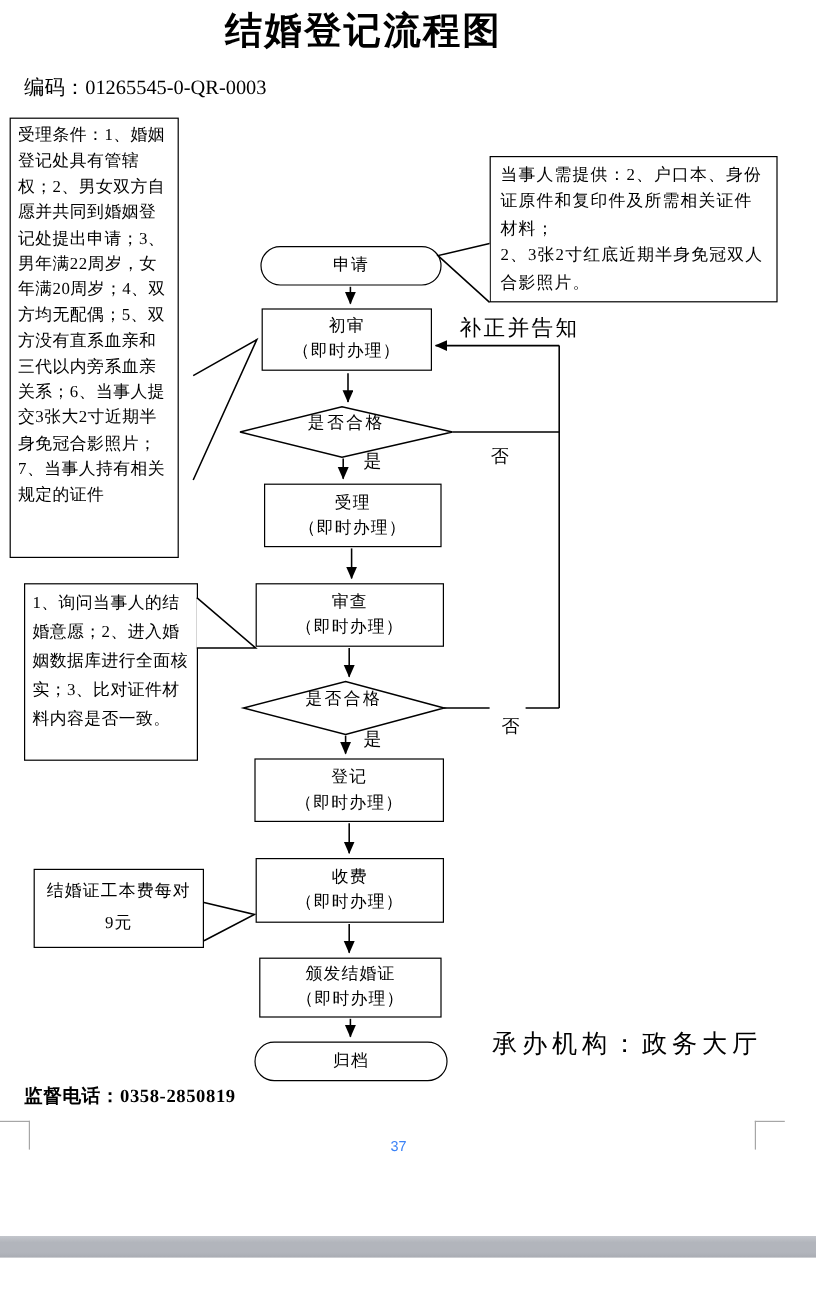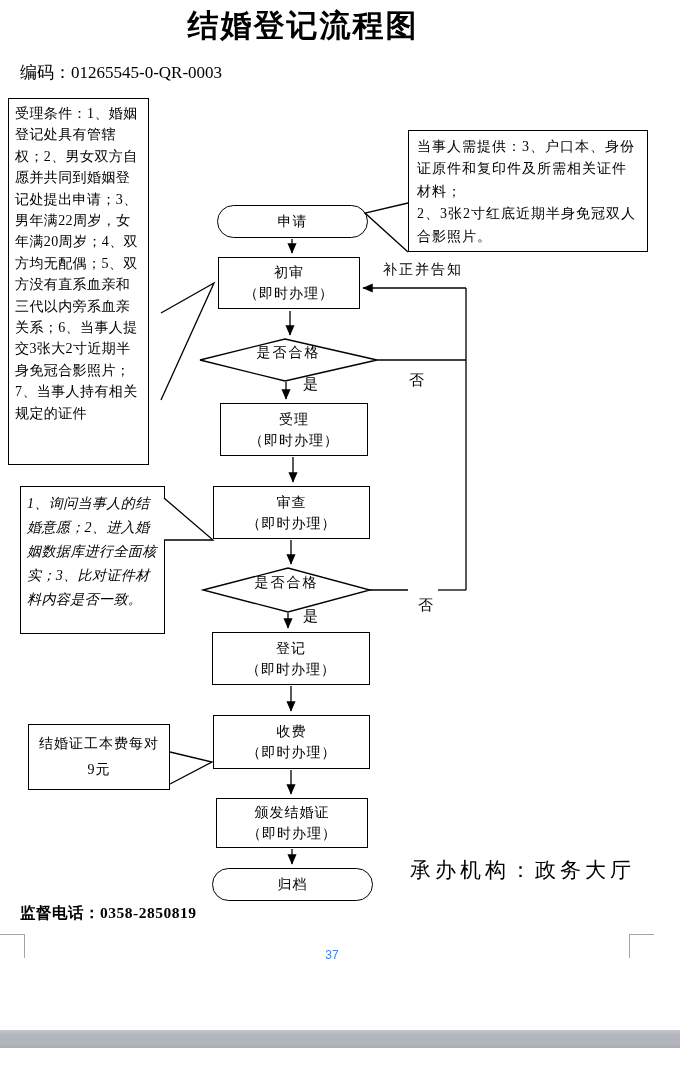--- a/index.html
+++ b/index.html
@@ -13,21 +13,21 @@
     left:0; top:5px; width:606px; text-align:center;
     font-size:31px; font-weight:bold; letter-spacing:2px;
   }
   .code { left:20px; top:61px; font-size:17px; }
   .callout-box {
     position:absolute; border:1.6px solid #000; background:#fff;
     font-size:14px; z-index:1; box-sizing:border-box;
   }
   .box-conditions { left:8px; top:98px;  width:141px; height:367px; padding:4px 6px; line-height:21.4px; letter-spacing:0.4px; }
   .box-materials  { left:408px; top:130px; width:240px; height:122px; padding:5px 8px; line-height:22.4px; letter-spacing:1px; }
-  .box-review     { left:20px; top:486px; width:145px; height:148px; padding:5px 6px; line-height:24px;   letter-spacing:0.4px;font-style:italic; }
+  .box-review     { left:20px; top:486px; width:145px; height:148px; padding:5px 6px; line-height:24px;   letter-spacing:0.4px; }
   .box-fee        { left:28px; top:724px; width:142px; height:66px;  padding:6px 10px; line-height:26px;  letter-spacing:1px;text-align:center; }
 
   .node {
     position:absolute; border:1.5px solid #000; background:#fff;
     display:flex; flex-direction:column; align-items:center; justify-content:center;
     font-size:14px; line-height:21px; text-align:center; letter-spacing:1px;
     z-index:1; box-sizing:border-box;
   }
   .stadium { border-radius:17px; }
   .n-start   { left:217px; top:205px; width:151px; height:33px; }
@@ -35,21 +35,21 @@
   .n-accept  { left:220px; top:403px; width:148px; height:53px; }
   .n-examine { left:213px; top:486px; width:157px; height:53px; }
   .n-register{ left:212px; top:632px; width:158px; height:53px; }
   .n-charge  { left:213px; top:715px; width:157px; height:54px; }
   .n-issue   { left:216px; top:798px; width:152px; height:50px; }
   .n-end     { left:212px; top:868px; width:161px; height:33px; }
 
   .overlay { position:absolute; left:0; top:0; z-index:2; pointer-events:none; }
 
   .lbl { position:absolute; z-index:3; font-size:15px; background:transparent; }
-  .lbl-notify { left:383px; top:261px; font-size:14px; letter-spacing:2px; }
+  .lbl-notify { left:383px; top:261px; font-size:18px; letter-spacing:2px; }
   .lbl-yes1 { left:303px; top:375px; }
   .lbl-no1  { left:409px; top:371px; }
   .lbl-yes2 { left:303px; top:607px; }
   .lbl-no2  { left:418px; top:596px; }
   .lbl-d1   { left:200px; top:344px; width:177px; text-align:center; font-size:14px; letter-spacing:2px; }
   .lbl-d2   { left:203px; top:574px; width:167px; text-align:center; font-size:14px; letter-spacing:2px; }
 
   .agency { left:410px; top:856px; font-size:21px; letter-spacing:4px; }
   .phone  { left:20px;  top:903px; font-size:15.5px; font-weight:bold; letter-spacing:0.5px; }
   .pagenum{ left:312px; top:948px; width:40px; text-align:center; font-size:12px; color:#3b82f6; font-family:"Liberation Sans","DejaVu Sans",sans-serif; }
@@ -66,21 +66,21 @@
 </head>
 <body>
 
 <div class="page">
 
   <div class="t title">结婚登记流程图</div>
   <div class="t code">编码：01265545-0-QR-0003</div>
 
   <div class="callout-box box-conditions">受理条件：1、婚姻登记处具有管辖权；2、男女双方自愿并共同到婚姻登记处提出申请；3、男年满22周岁，女年满20周岁；4、双方均无配偶；5、双方没有直系血亲和三代以内旁系血亲关系；6、当事人提交3张大2寸近期半身免冠合影照片；7、当事人持有相关规定的证件</div>
   <div class="callout-box box-materials">
-    <div>当事人需提供：3、户口本、身份证原件和复印件及所需相关证件材料；</div>
+    <div>当事人需提供：2、户口本、身份证原件和复印件及所需相关证件材料；</div>
     <div>2、3张2寸红底近期半身免冠双人合影照片。</div>
   </div>
   <div class="callout-box box-review">1、询问当事人的结婚意愿；2、进入婚姻数据库进行全面核实；3、比对证件材料内容是否一致。</div>
   <div class="callout-box box-fee">结婚证工本费每对9元</div>
 
   <div class="node stadium n-start">
     <span>申请</span>
   </div>
 
   <div class="node n-review1">

